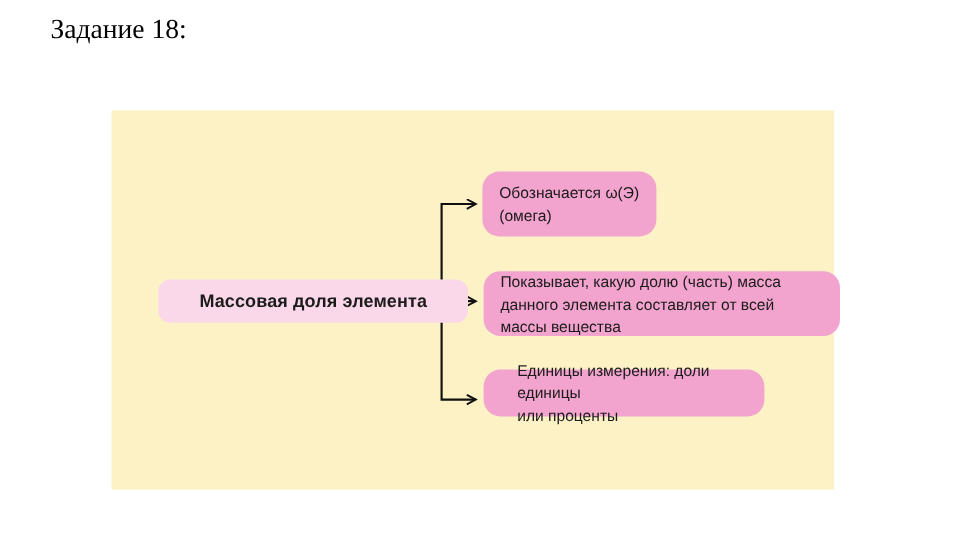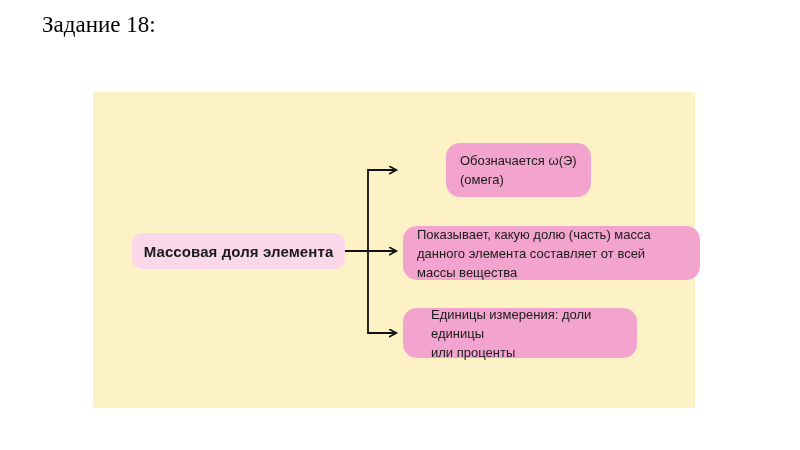--- a/index.html
+++ b/index.html
@@ -39,41 +39,41 @@
   .node {
     position: absolute;
     display: flex;
     align-items: center;
     color: var(--text-dark);
     white-space: pre-line;
   }
 
   .root-node {
     left: 39px; top: 141px;
-    width: 213px; height: 36px;
+    width: 258px; height: 36px;
     background: var(--root-fill);
     border-radius: 10px;
     justify-content: center;
     text-align: center;
     font-size: 15px;
     font-weight: 600;
     letter-spacing: 0.1px;
   }
 
   .leaf-node {
     background: var(--node-fill);
     border-radius: 14px;
     padding: 4px 14px;
     font-size: 13px;
     line-height: 19px;
     font-weight: 500;
   }
-  .leaf-node.n1 { left: 309px; top: 51px;  width: 145px; height: 54px; margin-left: 44px; }
+  .leaf-node.n1 { left: 309px; top: 51px;  width: 145px; height: 54px; }
   .leaf-node.n2 { left: 310px; top: 134px; width: 297px; height: 54px; }
-  .leaf-node.n3 { left: 310px; top: 216px; width: 234px; height: 50px; padding-left: 28px; }
+  .leaf-node.n3 { left: 310px; top: 216px; width: 234px; height: 39px; padding-left: 28px; }
 
   .connectors {
     position: absolute;
     left: 0; top: 0;
     width: 602px; height: 316px;
     pointer-events: none;
   }
 </style>
 </head>
 <body>

